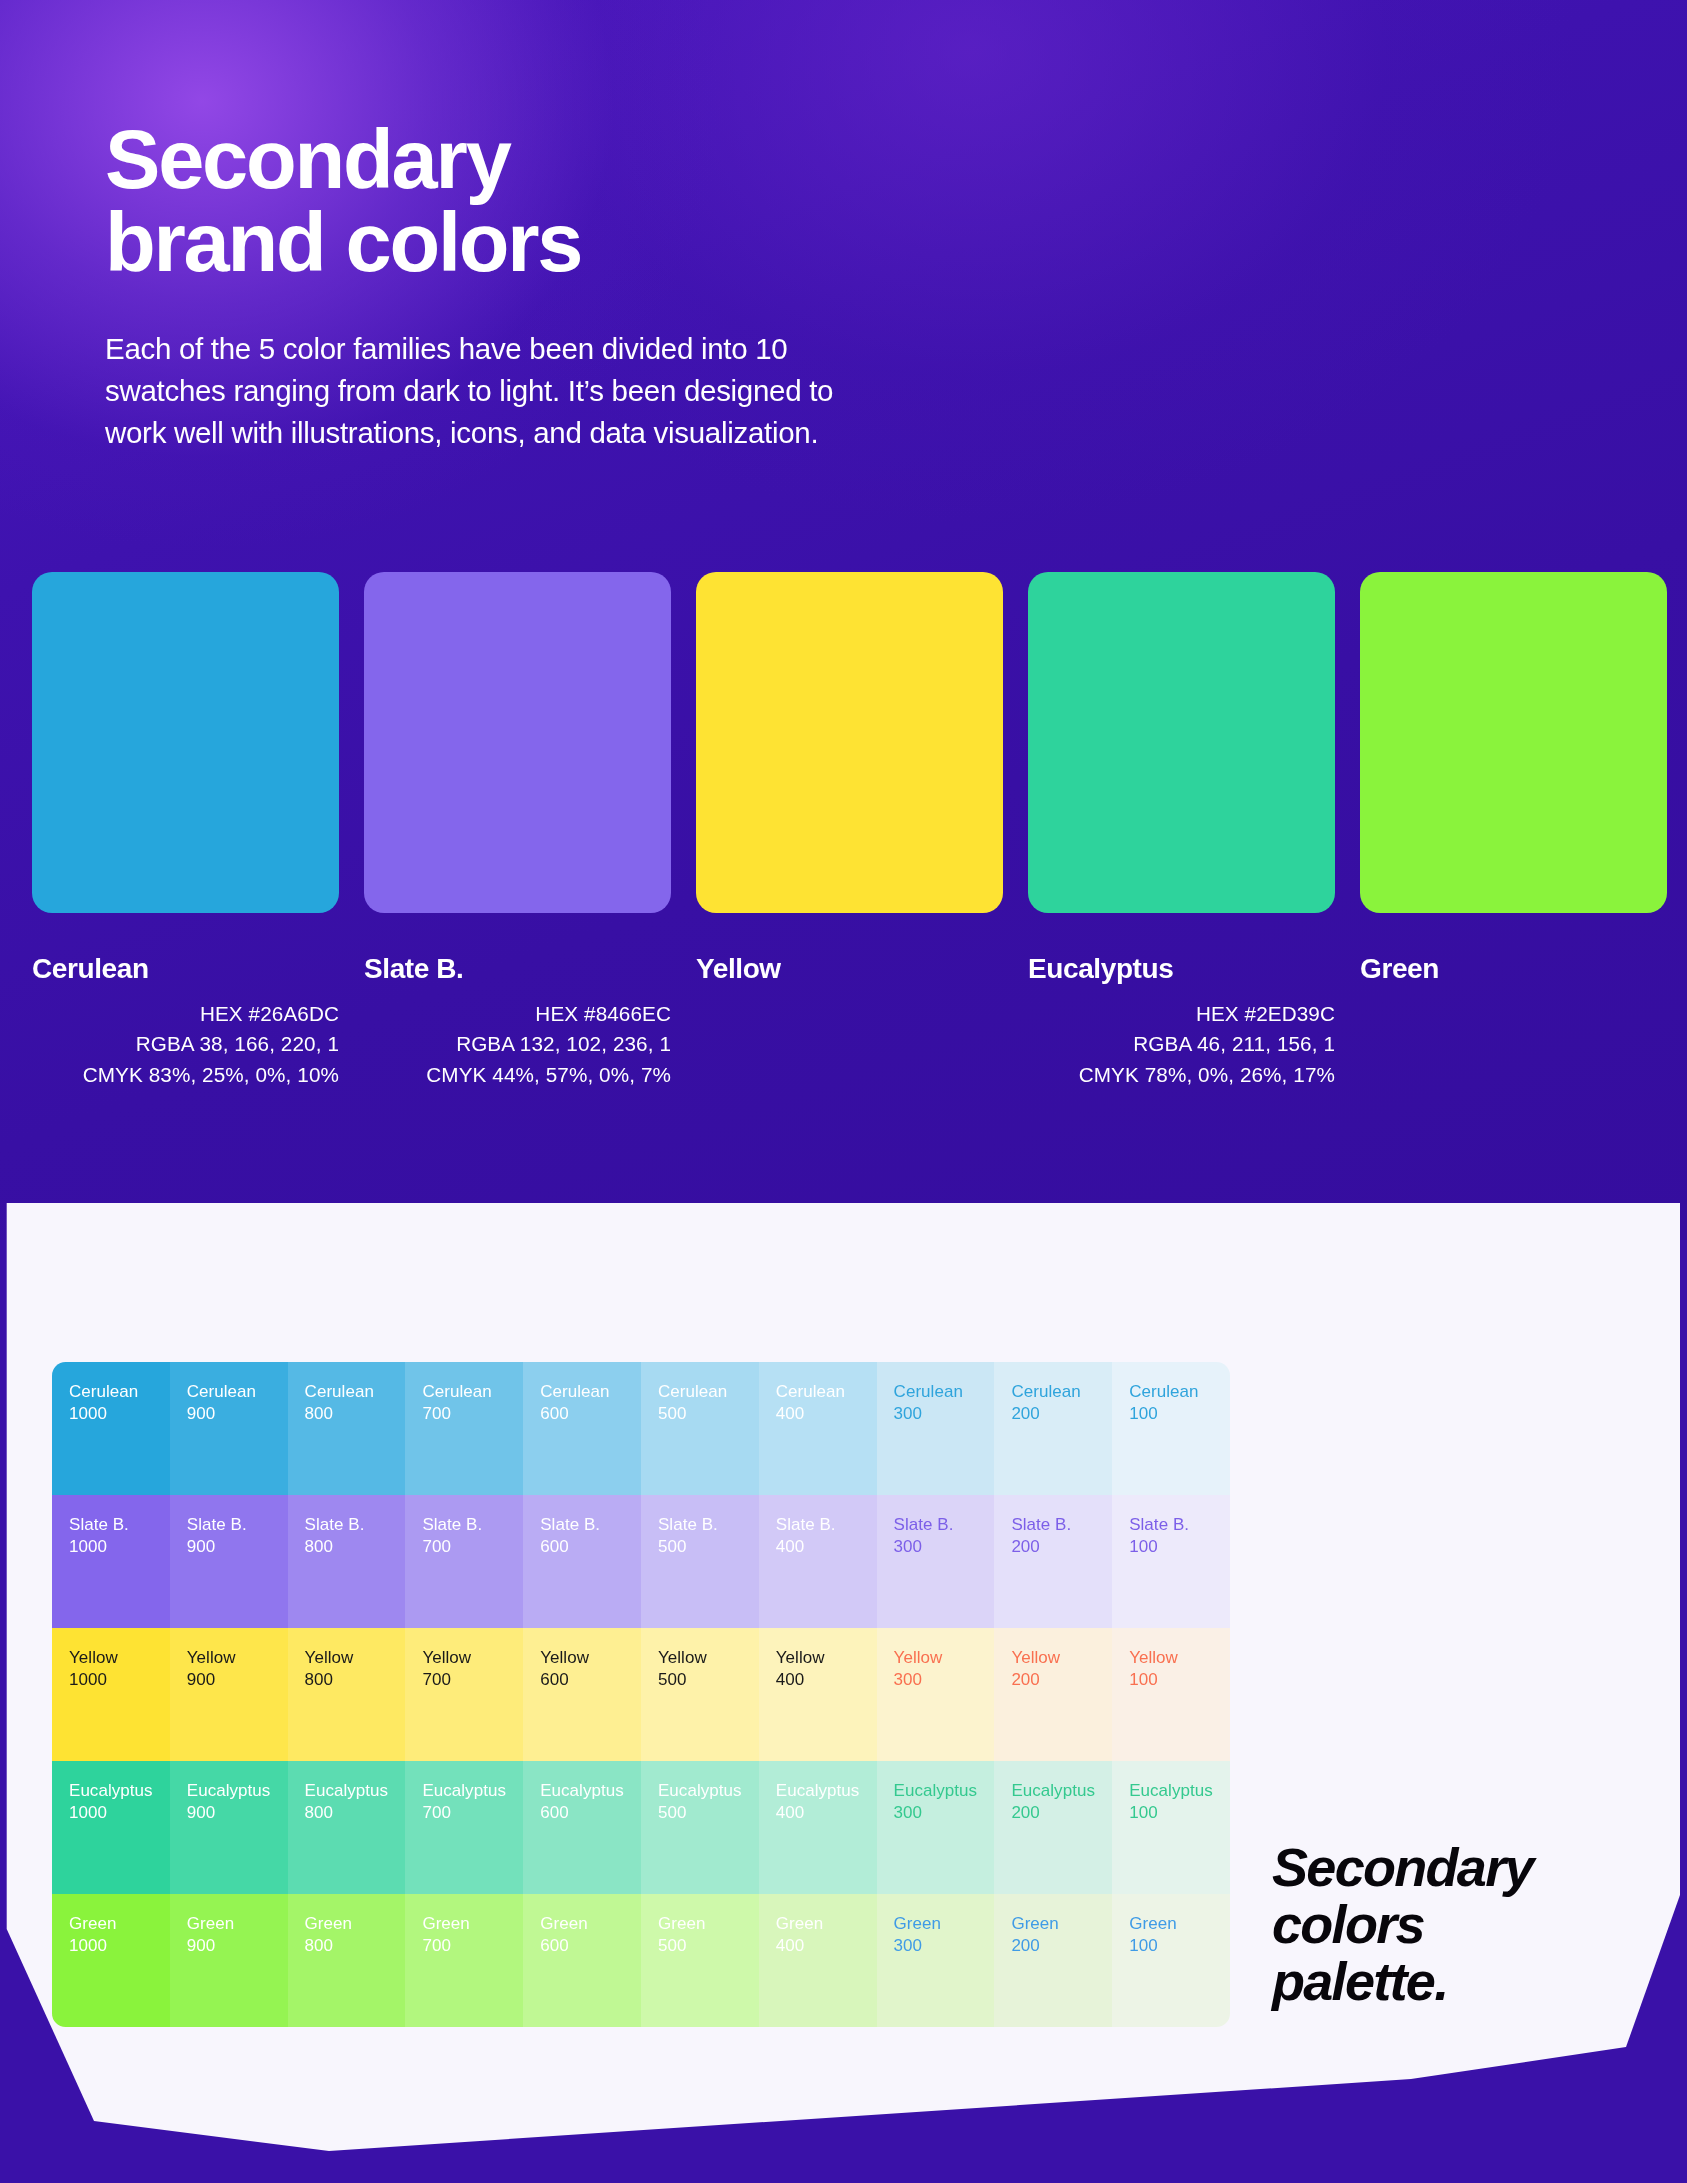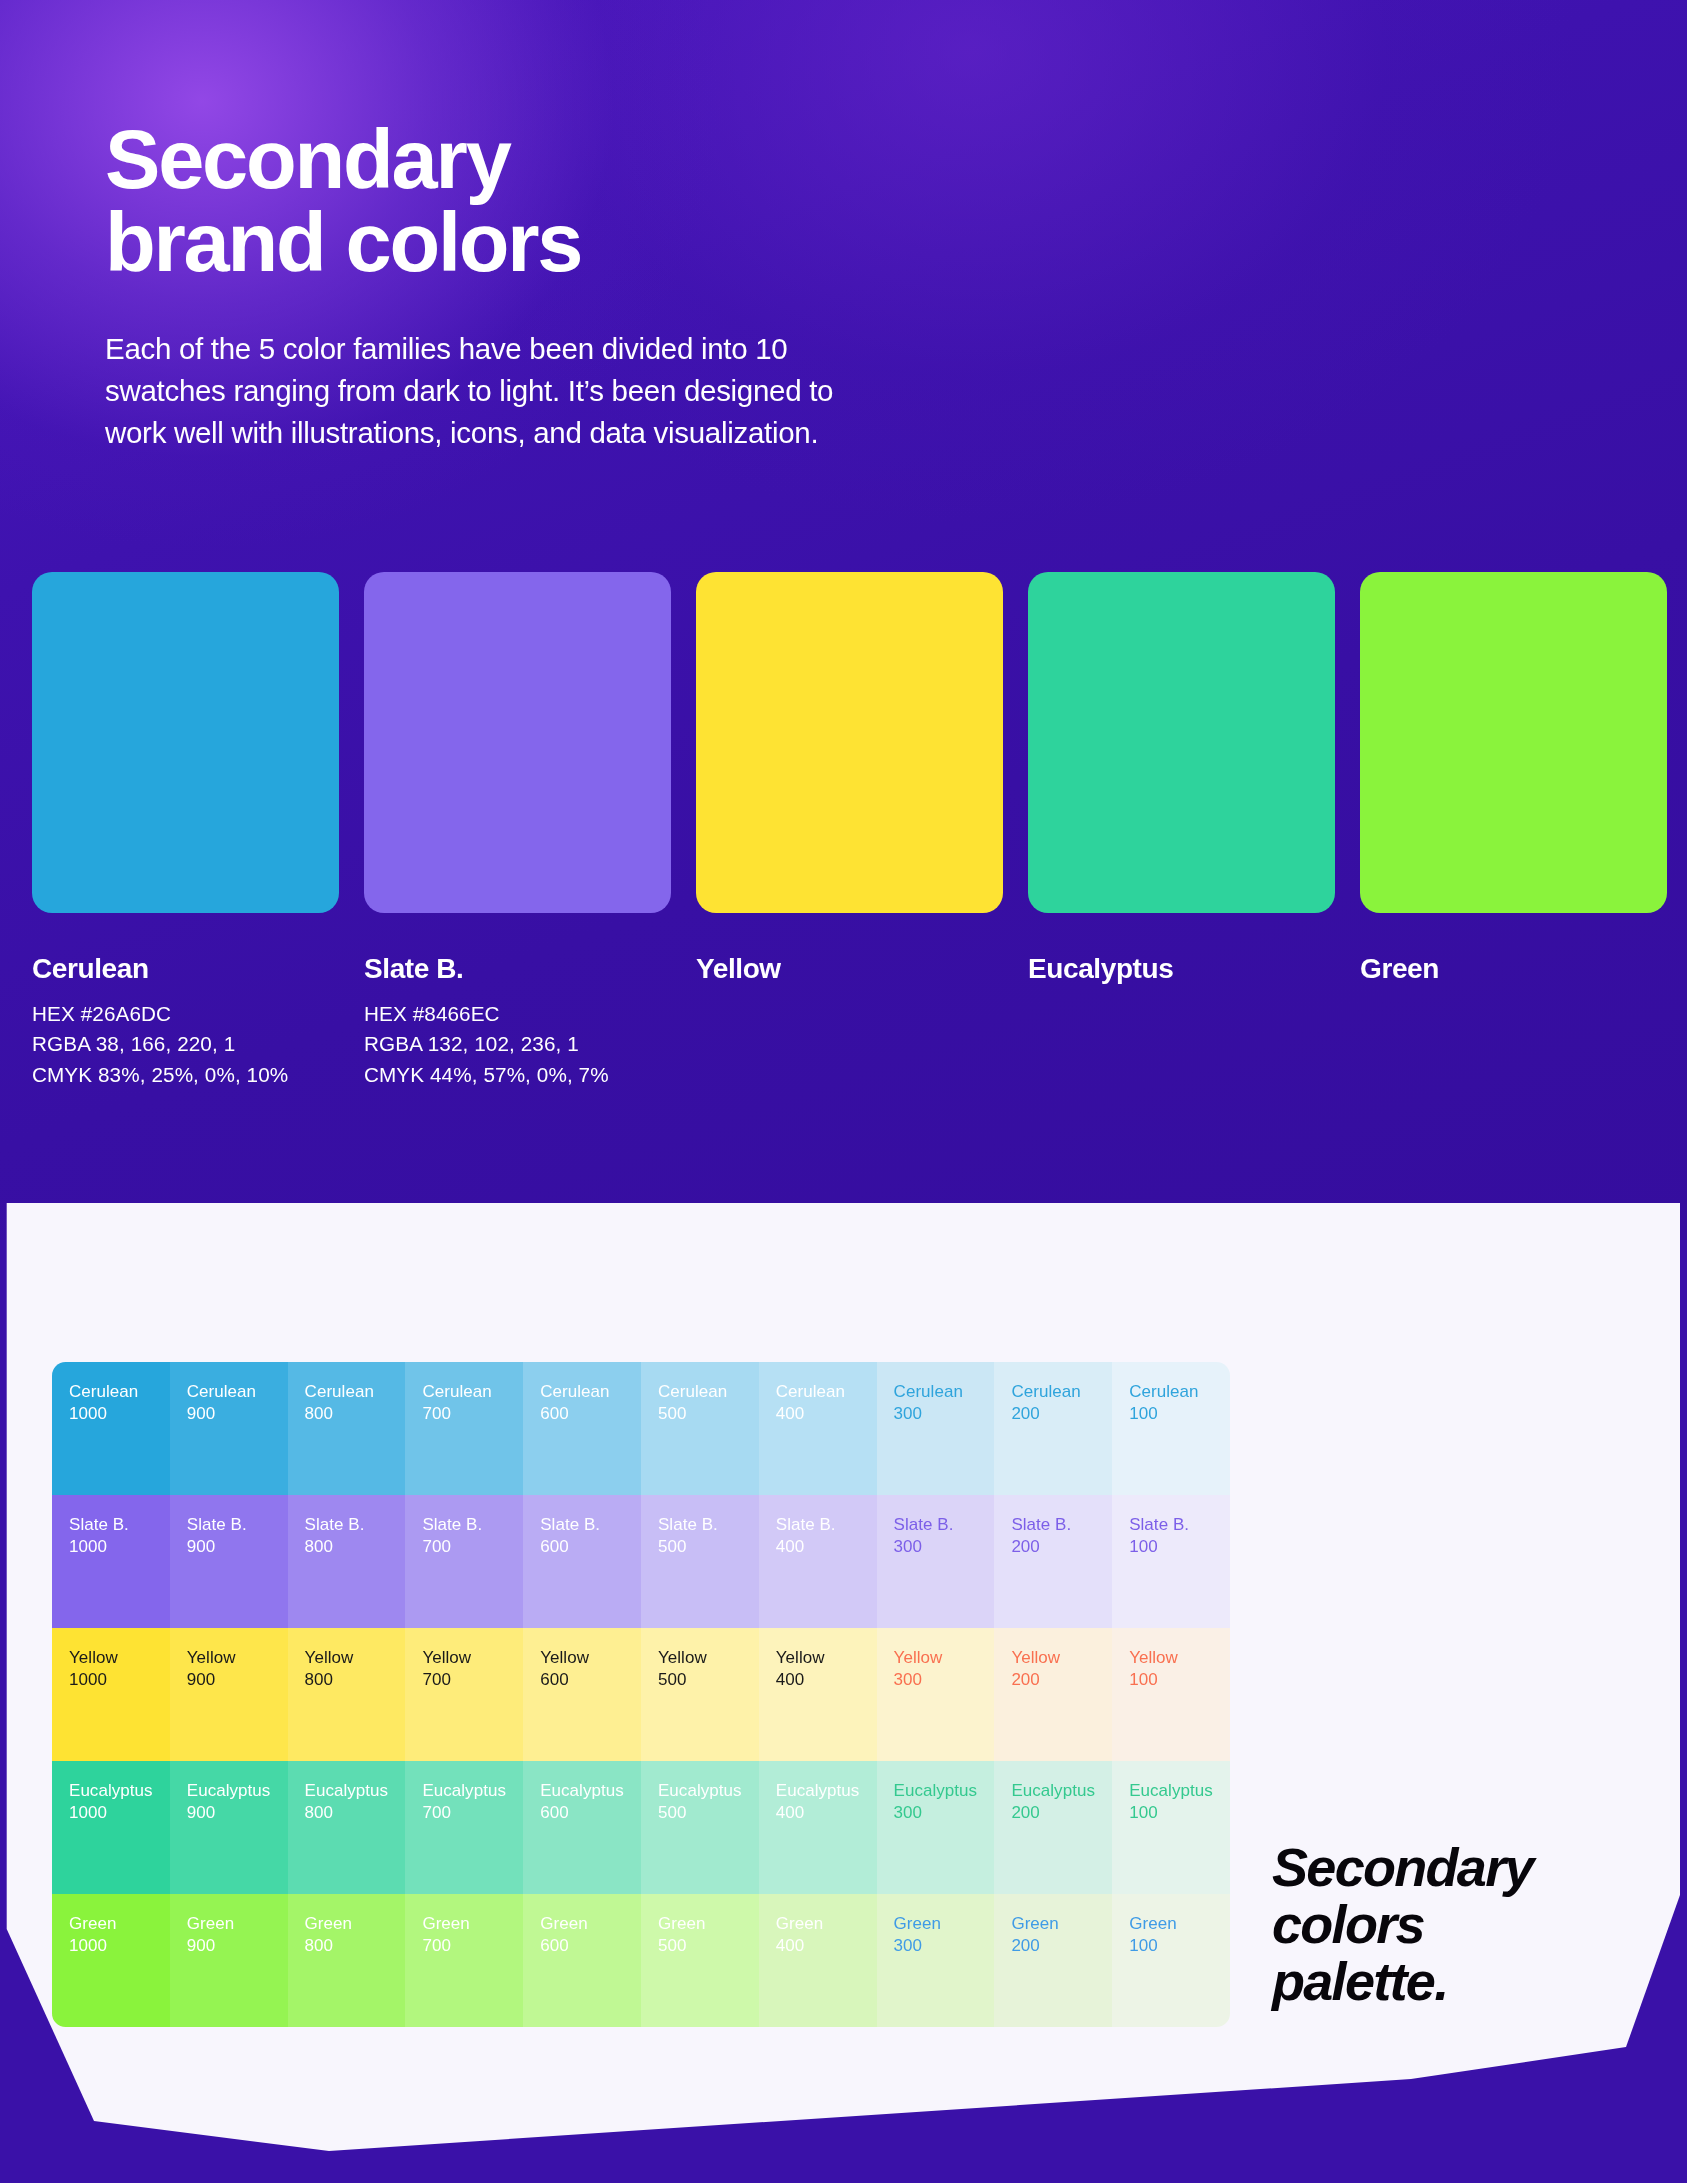--- a/index.html
+++ b/index.html
@@ -62,21 +62,21 @@
     letter-spacing:-0.4px;
   }
   .swatch-specs {
     margin-top:13.5px;
     color:#FFFFFF;
     font-size:20.7px;
     line-height:1.48;
     font-weight:400;
     letter-spacing:0.1px;
   }
-  .swatch-specs div { white-space:nowrap; }
+  .swatch-specs div { white-space:nowrap;text-align:right; }
 
   
   #white-sheet {
     position:absolute; left:0; top:1203px;
     width:1687px; height:980px;
     background:#F8F6FD;
     clip-path:polygon(
       6.7px 0px,
       1680px 0px,
       1680px 692px,
@@ -153,20 +153,25 @@
         <div>CMYK 44%, 57%, 0%, 7%</div>
       </div>
     </div>
     <div class="swatch-card">
       <div class="swatch-chip" style="background: rgb(254, 227, 51);"></div>
       <div class="swatch-name">Yellow</div>
     </div>
     <div class="swatch-card">
       <div class="swatch-chip" style="background: rgb(46, 211, 156);"></div>
       <div class="swatch-name">Eucalyptus</div>
+      <div class="swatch-specs">
+        <div>HEX #2ED39C</div>
+        <div>RGBA 46, 211, 156, 1</div>
+        <div>CMYK 78%, 0%, 26%, 17%</div>
+      </div>
     </div>
     <div class="swatch-card">
       <div class="swatch-chip" style="background: rgb(138, 243, 60);"></div>
       <div class="swatch-name">Green</div>
     </div>
   </div>
 
 <div id="white-sheet"></div>
 
 <div id="palette-grid">

